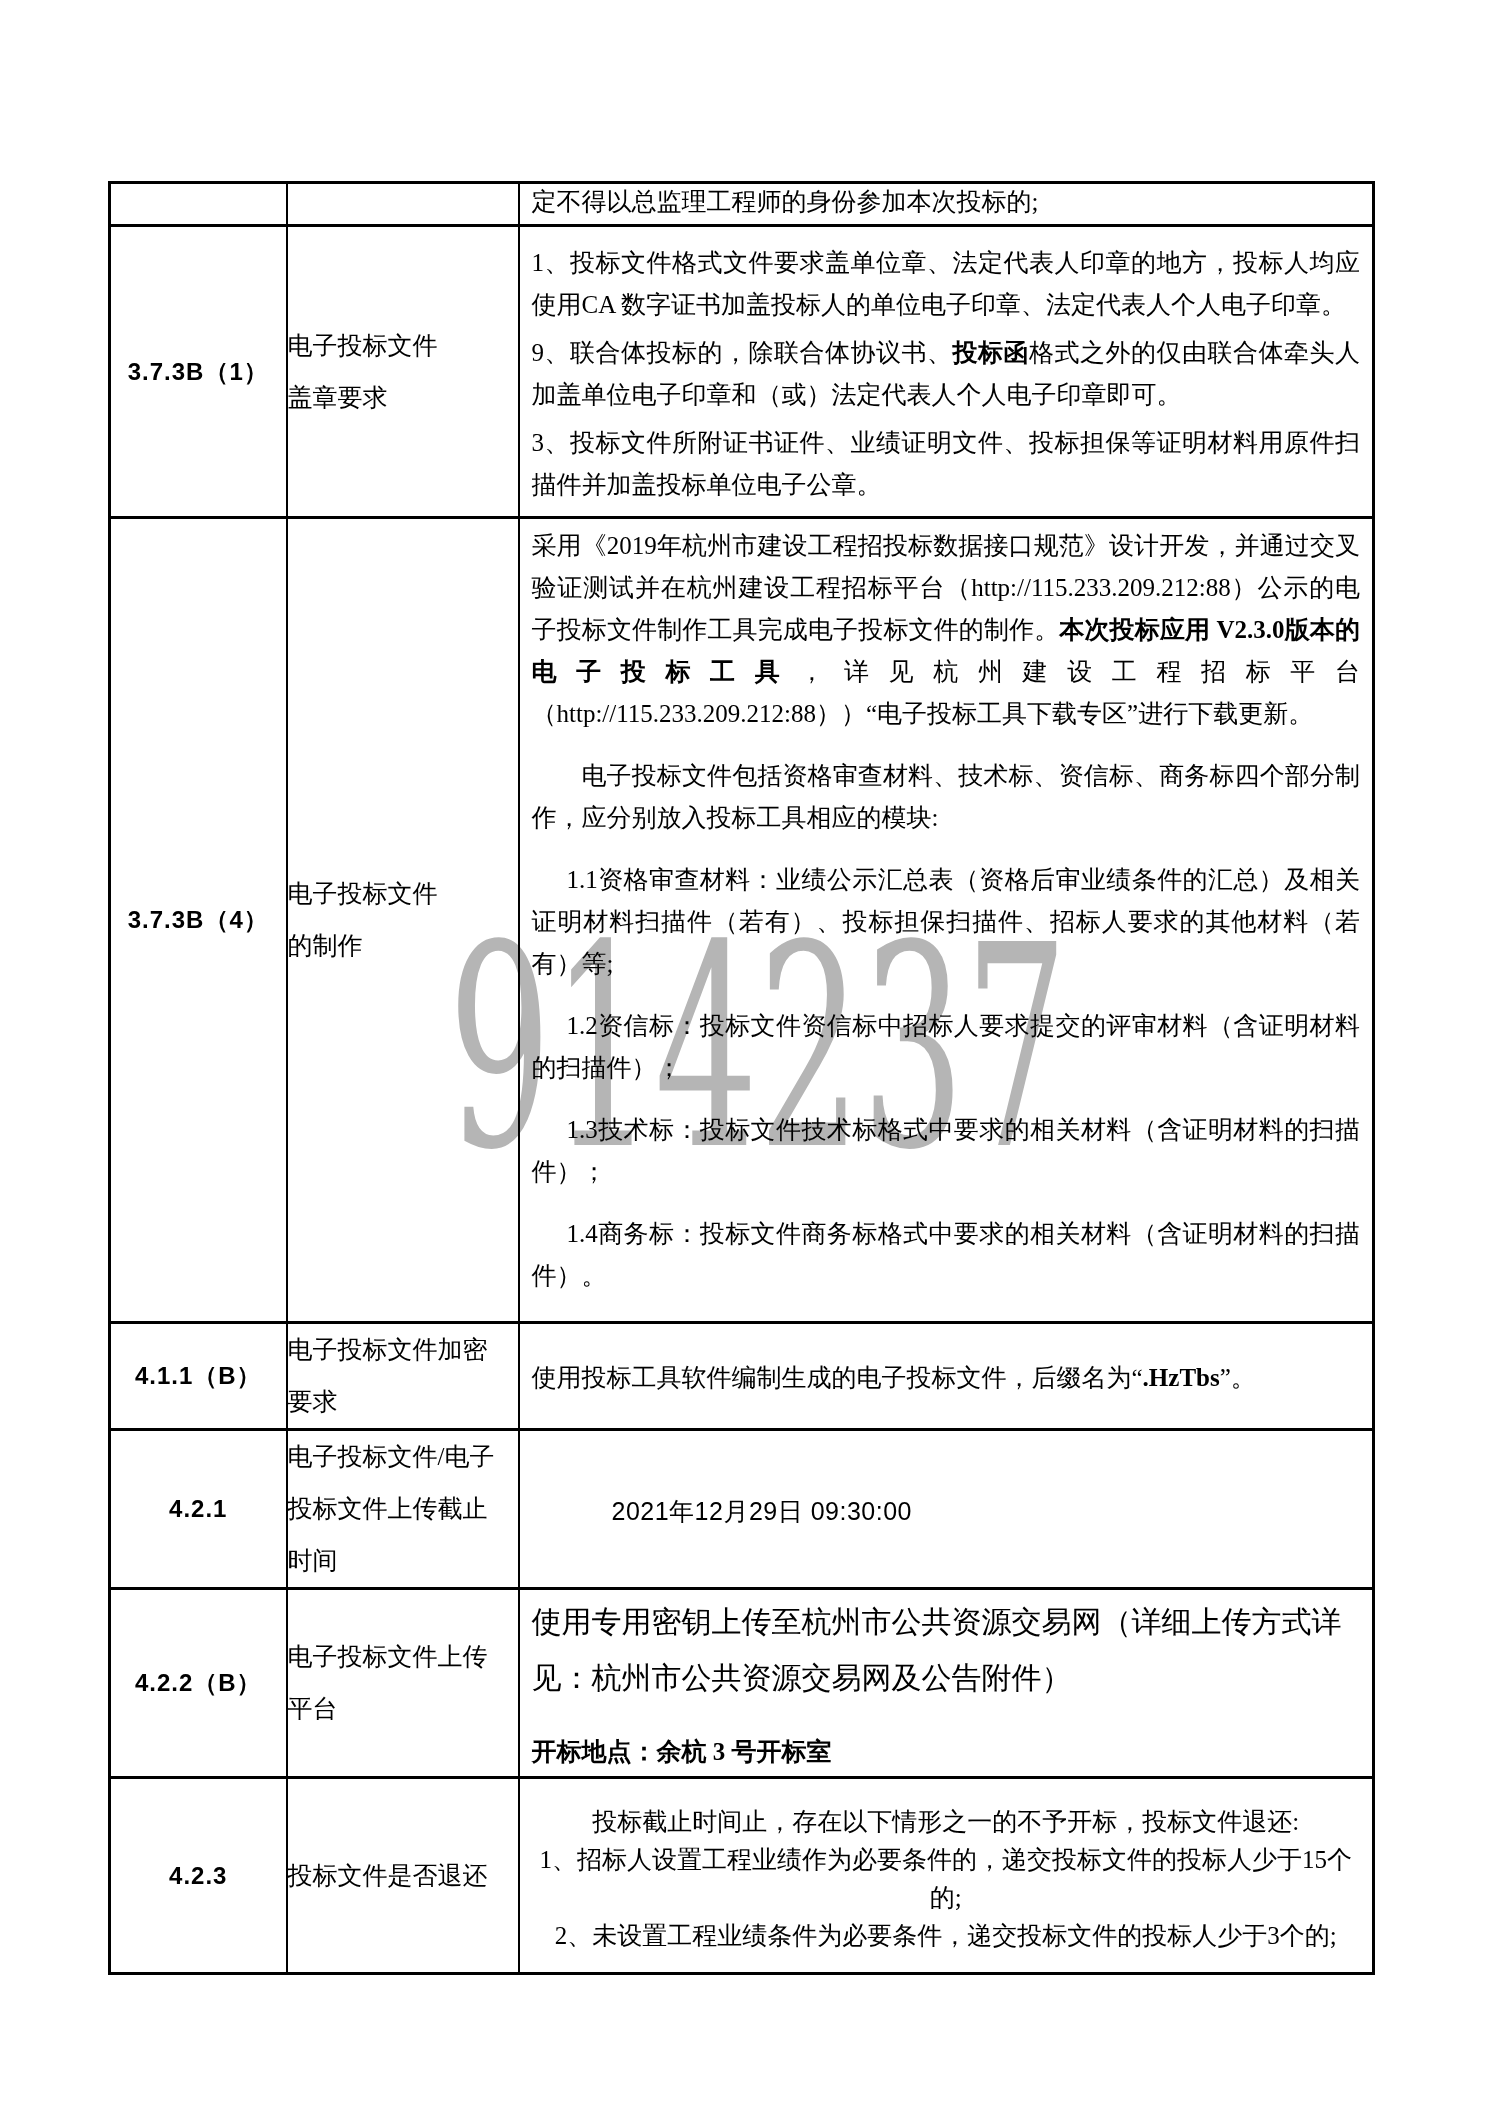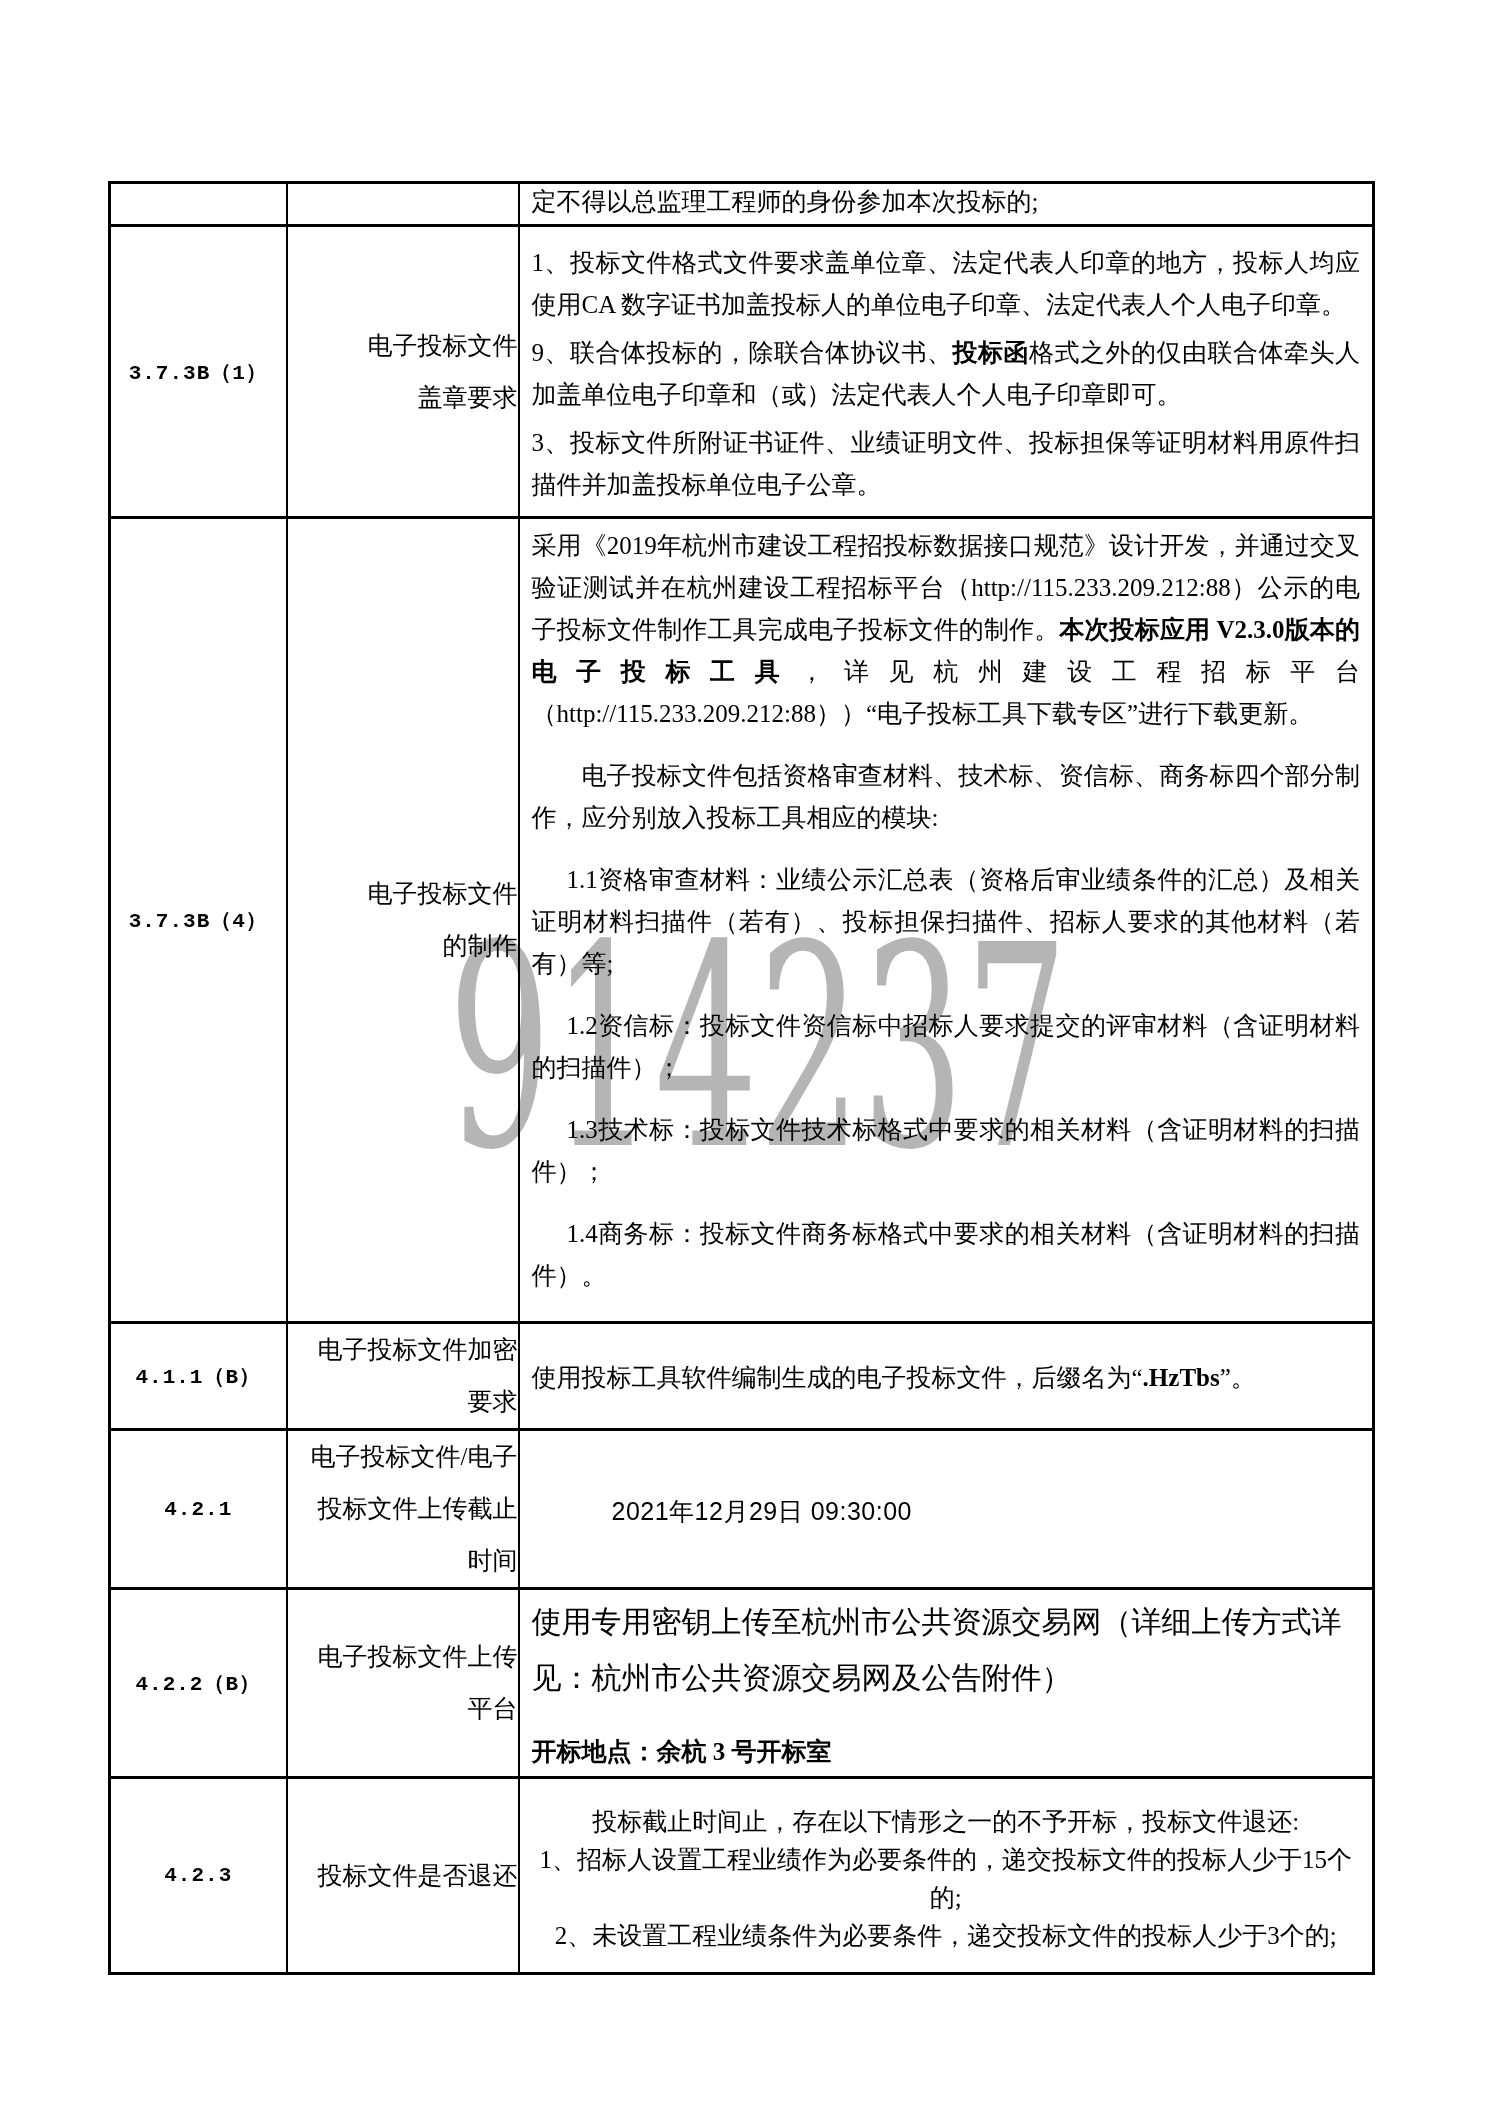--- a/index.html
+++ b/index.html
@@ -41,27 +41,27 @@
     border-bottom-width:3px;
     vertical-align:middle;
     background:transparent;
   }
   col.c1 { width:177px; }
   col.c2 { width:232px; }
   col.c3 { width:855px; }
 
   td.clause {
     text-align:center;
-    font-size:21px;
-    font-family:Liberation Mono, monospace;
+    font-size:24px;
+    font-family:Liberation Sans, sans-serif;
     font-weight:600;
     letter-spacing:1px;
   }
   td.title {
-    text-align:right;
+    text-align:left;
     font-size:25px;
     line-height:52px;
   }
   td.content {
     vertical-align:top;
     font-size:25px;
     line-height:42px;
     padding:8px 12px 4px 12px;
     text-align:justify;
   }

